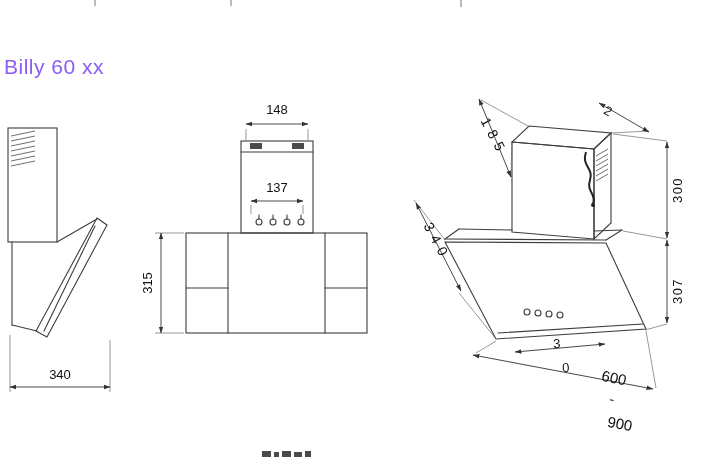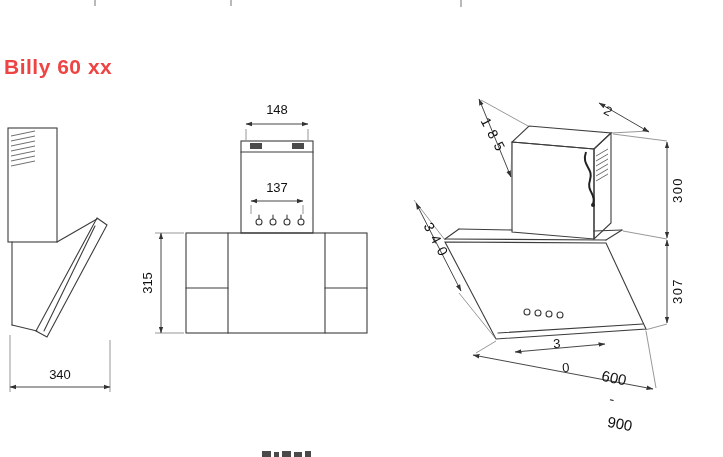--- a/index.html
+++ b/index.html
@@ -1,18 +1,18 @@
 <!DOCTYPE html>
 <html><head>
 <meta charset="utf-8">
 <style>
   html,body{margin:0;padding:0;background:#ffffff;}
   .page{position:relative;width:723px;height:457px;background:#fff;overflow:hidden;
         font-family:"Liberation Sans",sans-serif;}
-  .title{position:absolute;left:4px;top:55px;font-size:21px;font-weight:bold;color:#ef4444;
+  .title{position:absolute;left:4px;top:55px;font-size:21px;font-weight:normal;color:#8b5cf6;
          letter-spacing:.5px;}
   svg.drawing{position:absolute;left:0;top:0;}
   .ln{stroke:#3d3d3d;stroke-width:1.1;fill:none;stroke-linecap:round;}
   .thin{stroke:#6b6b6b;stroke-width:.7;fill:none;}
   .dim{stroke:#333;stroke-width:.9;fill:none;}
   .hatch{stroke:#4a4a4a;stroke-width:.8;fill:none;}
   .dimtxt{font-size:13px;fill:#111;font-family:"Liberation Sans",sans-serif;}
   .big{font-size:15px;}
   .slant{font-size:14px;letter-spacing:6px;}
   .vert{letter-spacing:1.5px;}

